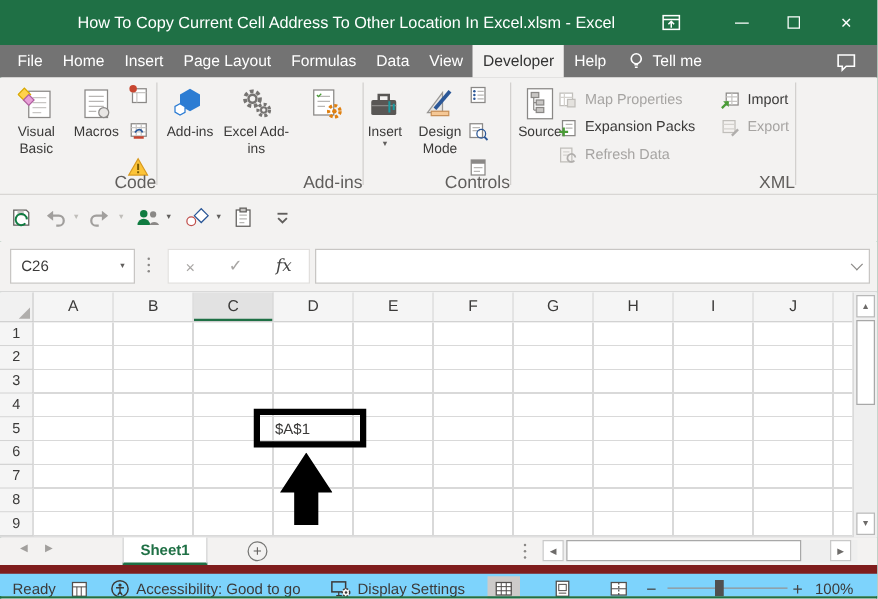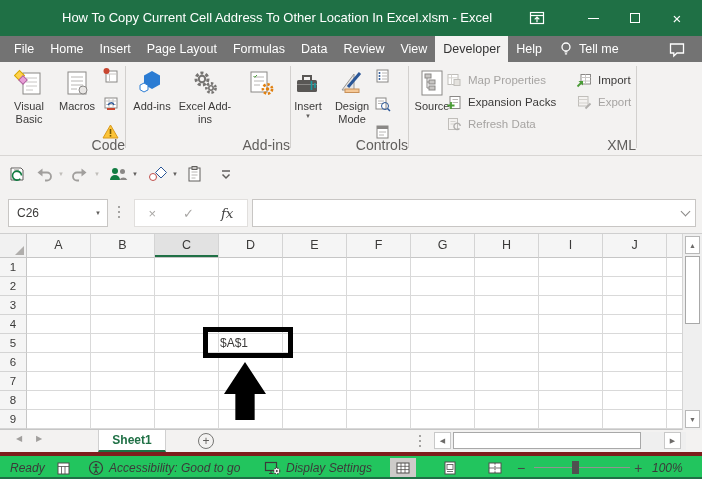--- a/index.html
+++ b/index.html
@@ -83,21 +83,21 @@
   #sheetbar{left:0;top:430px;width:702px;height:22px;background:#f3f2f1;}
   .snav{position:absolute;top:4px;font-size:8px;color:#a19f9d;}
   #sheettab{left:98px;top:0;width:68px;height:22px;background:#fff;border-left:1px solid #d0d0d0;border-right:1px solid #d0d0d0;border-bottom:2px solid #1f7045;
      display:flex;align-items:center;justify-content:center;font-size:12px;font-weight:bold;color:#1f7045;}
   #addsheet{left:198px;top:3px;width:16px;height:16px;border:1px solid #767674;border-radius:50%;display:flex;align-items:center;justify-content:center;font-size:12px;color:#605e5c;line-height:14px;}
   #hscroll{left:434px;top:2px;width:252px;height:18px;background:#efefef;}
   .hbtn{position:absolute;top:0;width:17px;height:17px;background:#fff;border:1px solid #c8c8c8;display:flex;align-items:center;justify-content:center;font-size:7px;color:#6d6b69;}
   #hthumb{position:absolute;left:19px;top:0;width:188px;height:17px;background:#fff;border:1px solid #a8a8a8;}
 
   
-  #statusbar{left:0;top:452px;width:702px;height:25px;background:#22c55e;border-top:4px solid #7f1d1d;font-size:12px;color:#3b3a39;font-style:italic;}
+  #statusbar{left:0;top:452px;width:702px;height:25px;background:#7dd3fc;border-top:7px solid #7f1d1d;font-size:12px;color:#3b3a39;}
   .sbi{position:absolute;top:0;height:24px;display:flex;align-items:center;gap:5px;}
   .viewbtn{position:absolute;top:2px;width:26px;height:20px;display:flex;align-items:center;justify-content:center;}
   .viewbtn.sel{background:#cdcbc9;}
   #zoomtrack{left:534px;top:11px;width:96px;height:1px;background:#949391;}
   #zoomhandle{left:572px;top:5px;width:7px;height:13px;background:#505050;}
   .zbtn{position:absolute;top:0;height:24px;display:flex;align-items:center;font-size:14px;color:#444;}
   #bottomstrip{left:0;top:477px;width:702px;height:2px;background:#1f7045;}
 </style>
 </head>
 <body>
@@ -124,21 +124,20 @@
       </div>
   </div>
 
   <div class="abs" id="tabrow">
     <div class="mtab">File</div>
     <div class="mtab">Home</div>
     <div class="mtab">Insert</div>
     <div class="mtab">Page Layout</div>
     <div class="mtab">Formulas</div>
     <div class="mtab">Data</div>
-    <div class="mtab">Review</div>
     <div class="mtab">View</div>
     <div class="mtab active">Developer</div>
     <div class="mtab">Help</div>
     <div id="tellme">
       <svg width="16" height="16" viewBox="0 0 16 16">
         <circle cx="8" cy="6" r="4" fill="none" stroke="#fff" stroke-width="1.3"></circle>
         <path d="M6.5 10.8h3M6.9 12.8h2.2" stroke="#fff" stroke-width="1.2"></path>
       </svg>
       <span>Tell me</span>
     </div>

